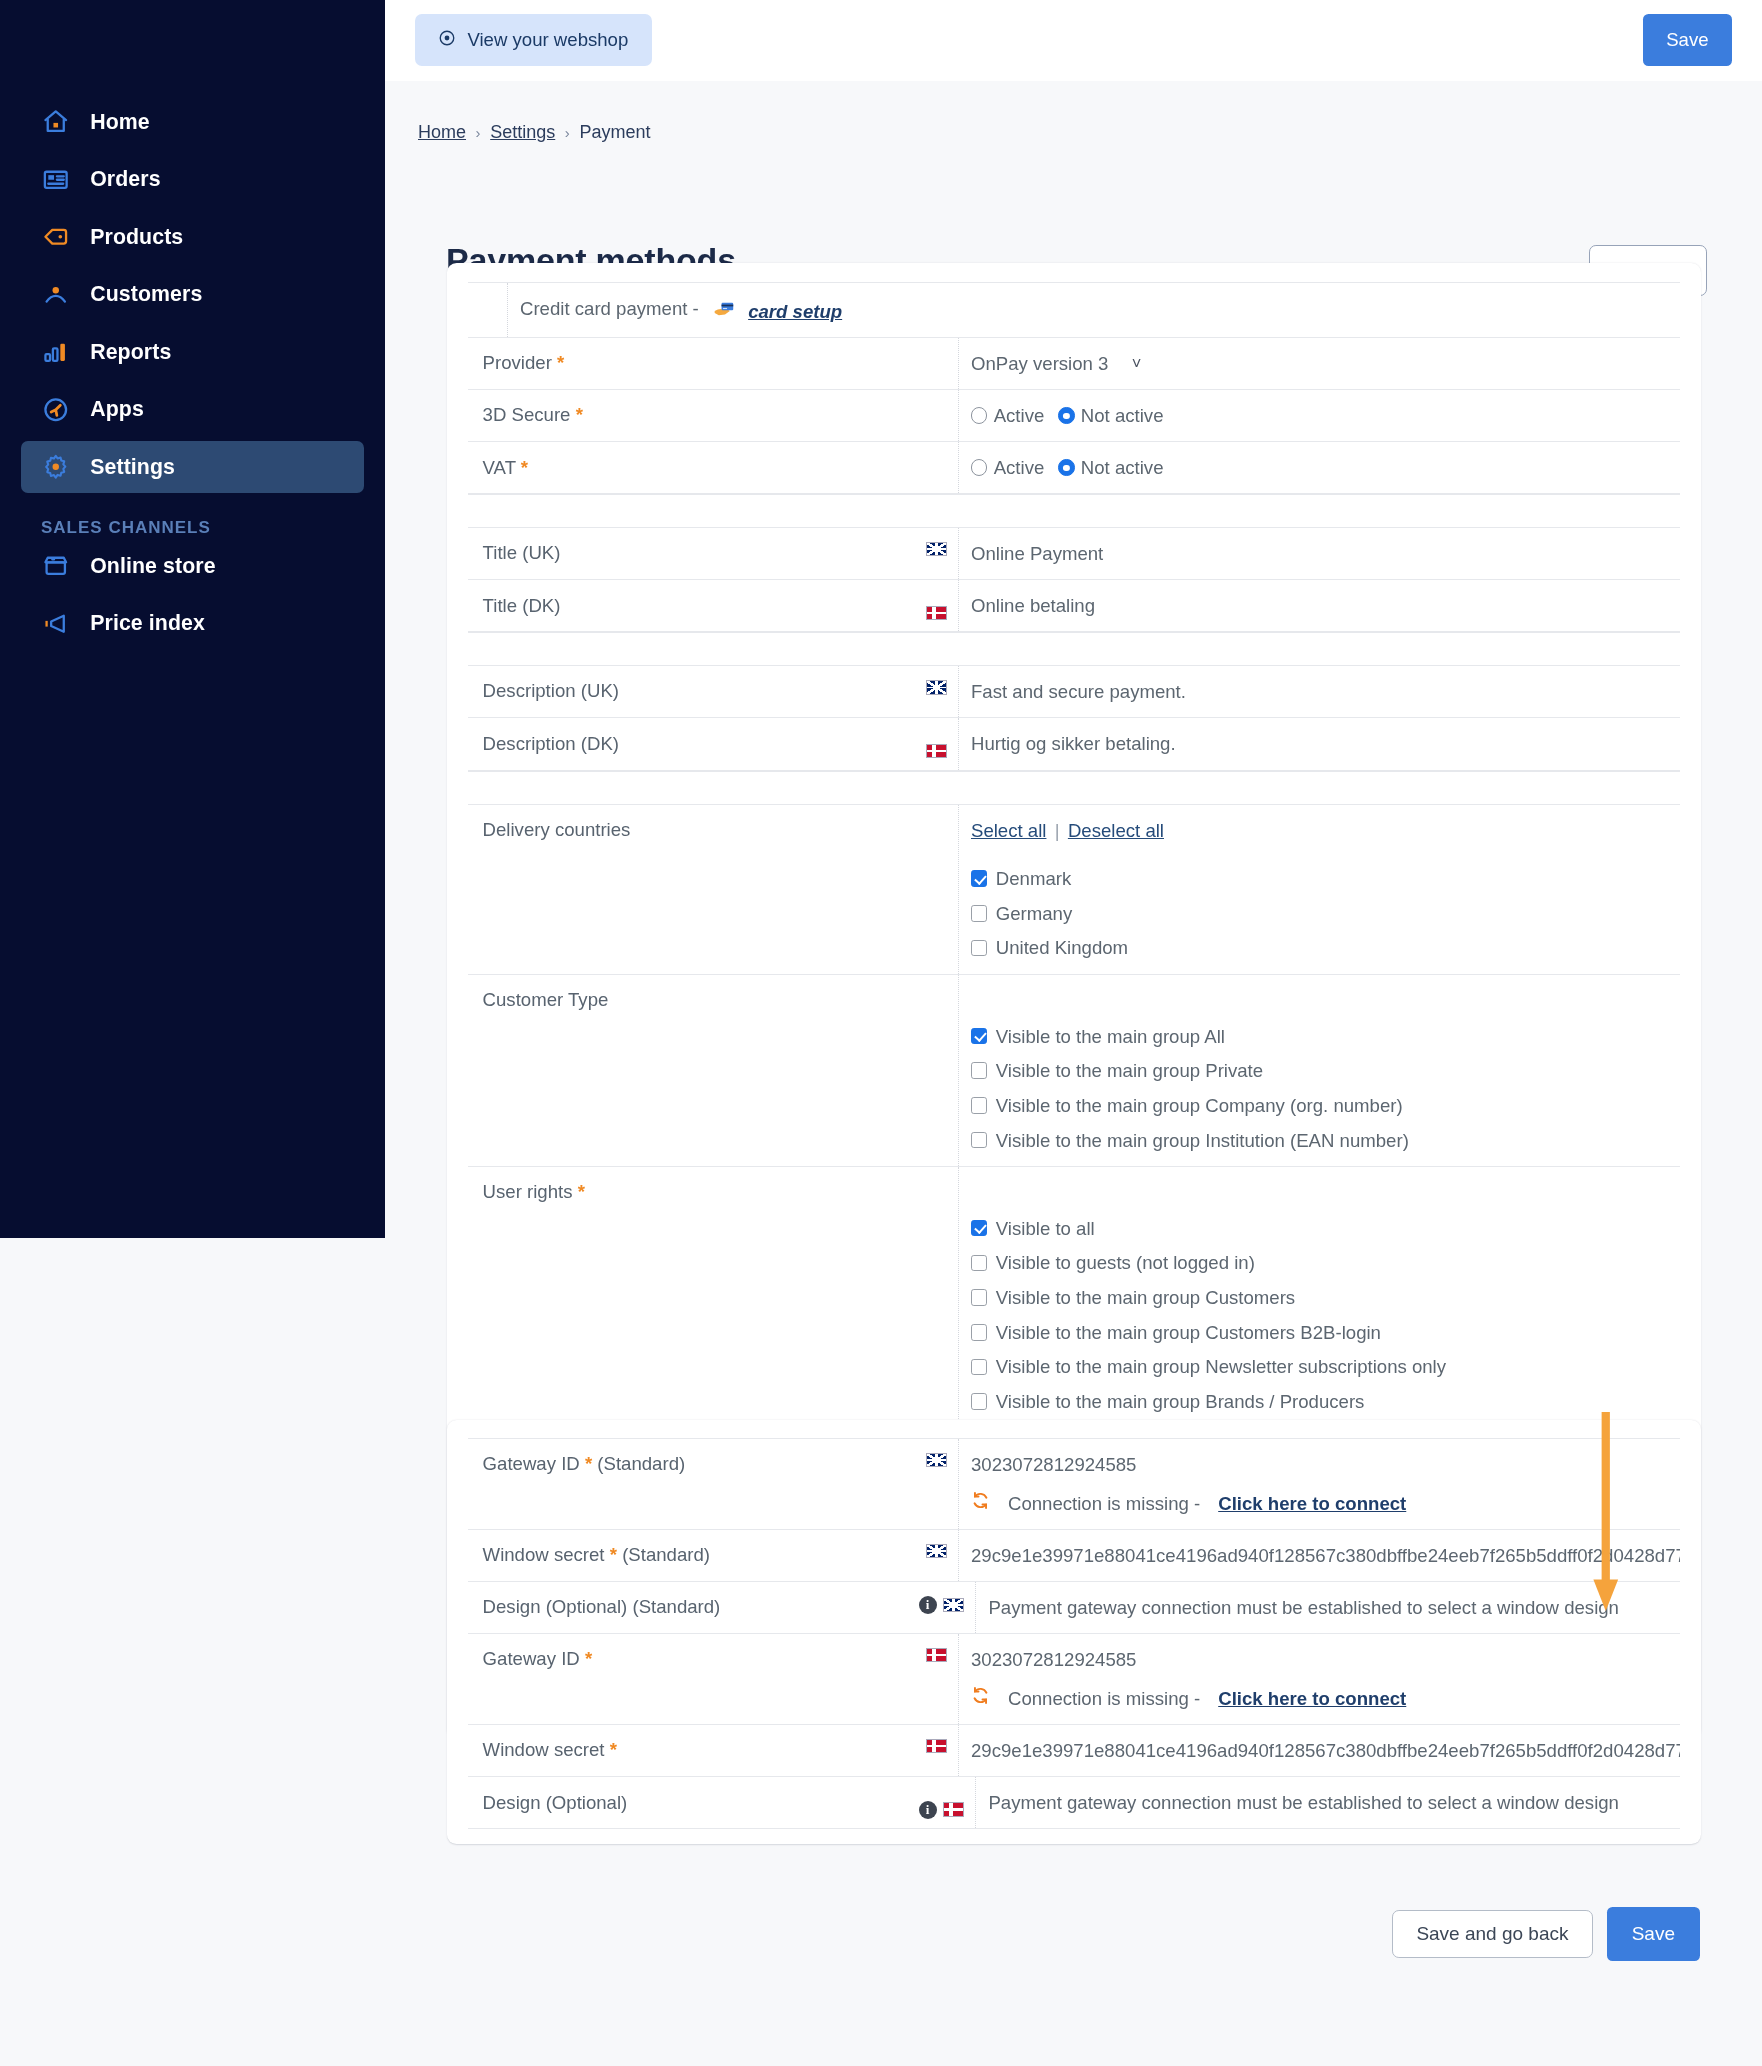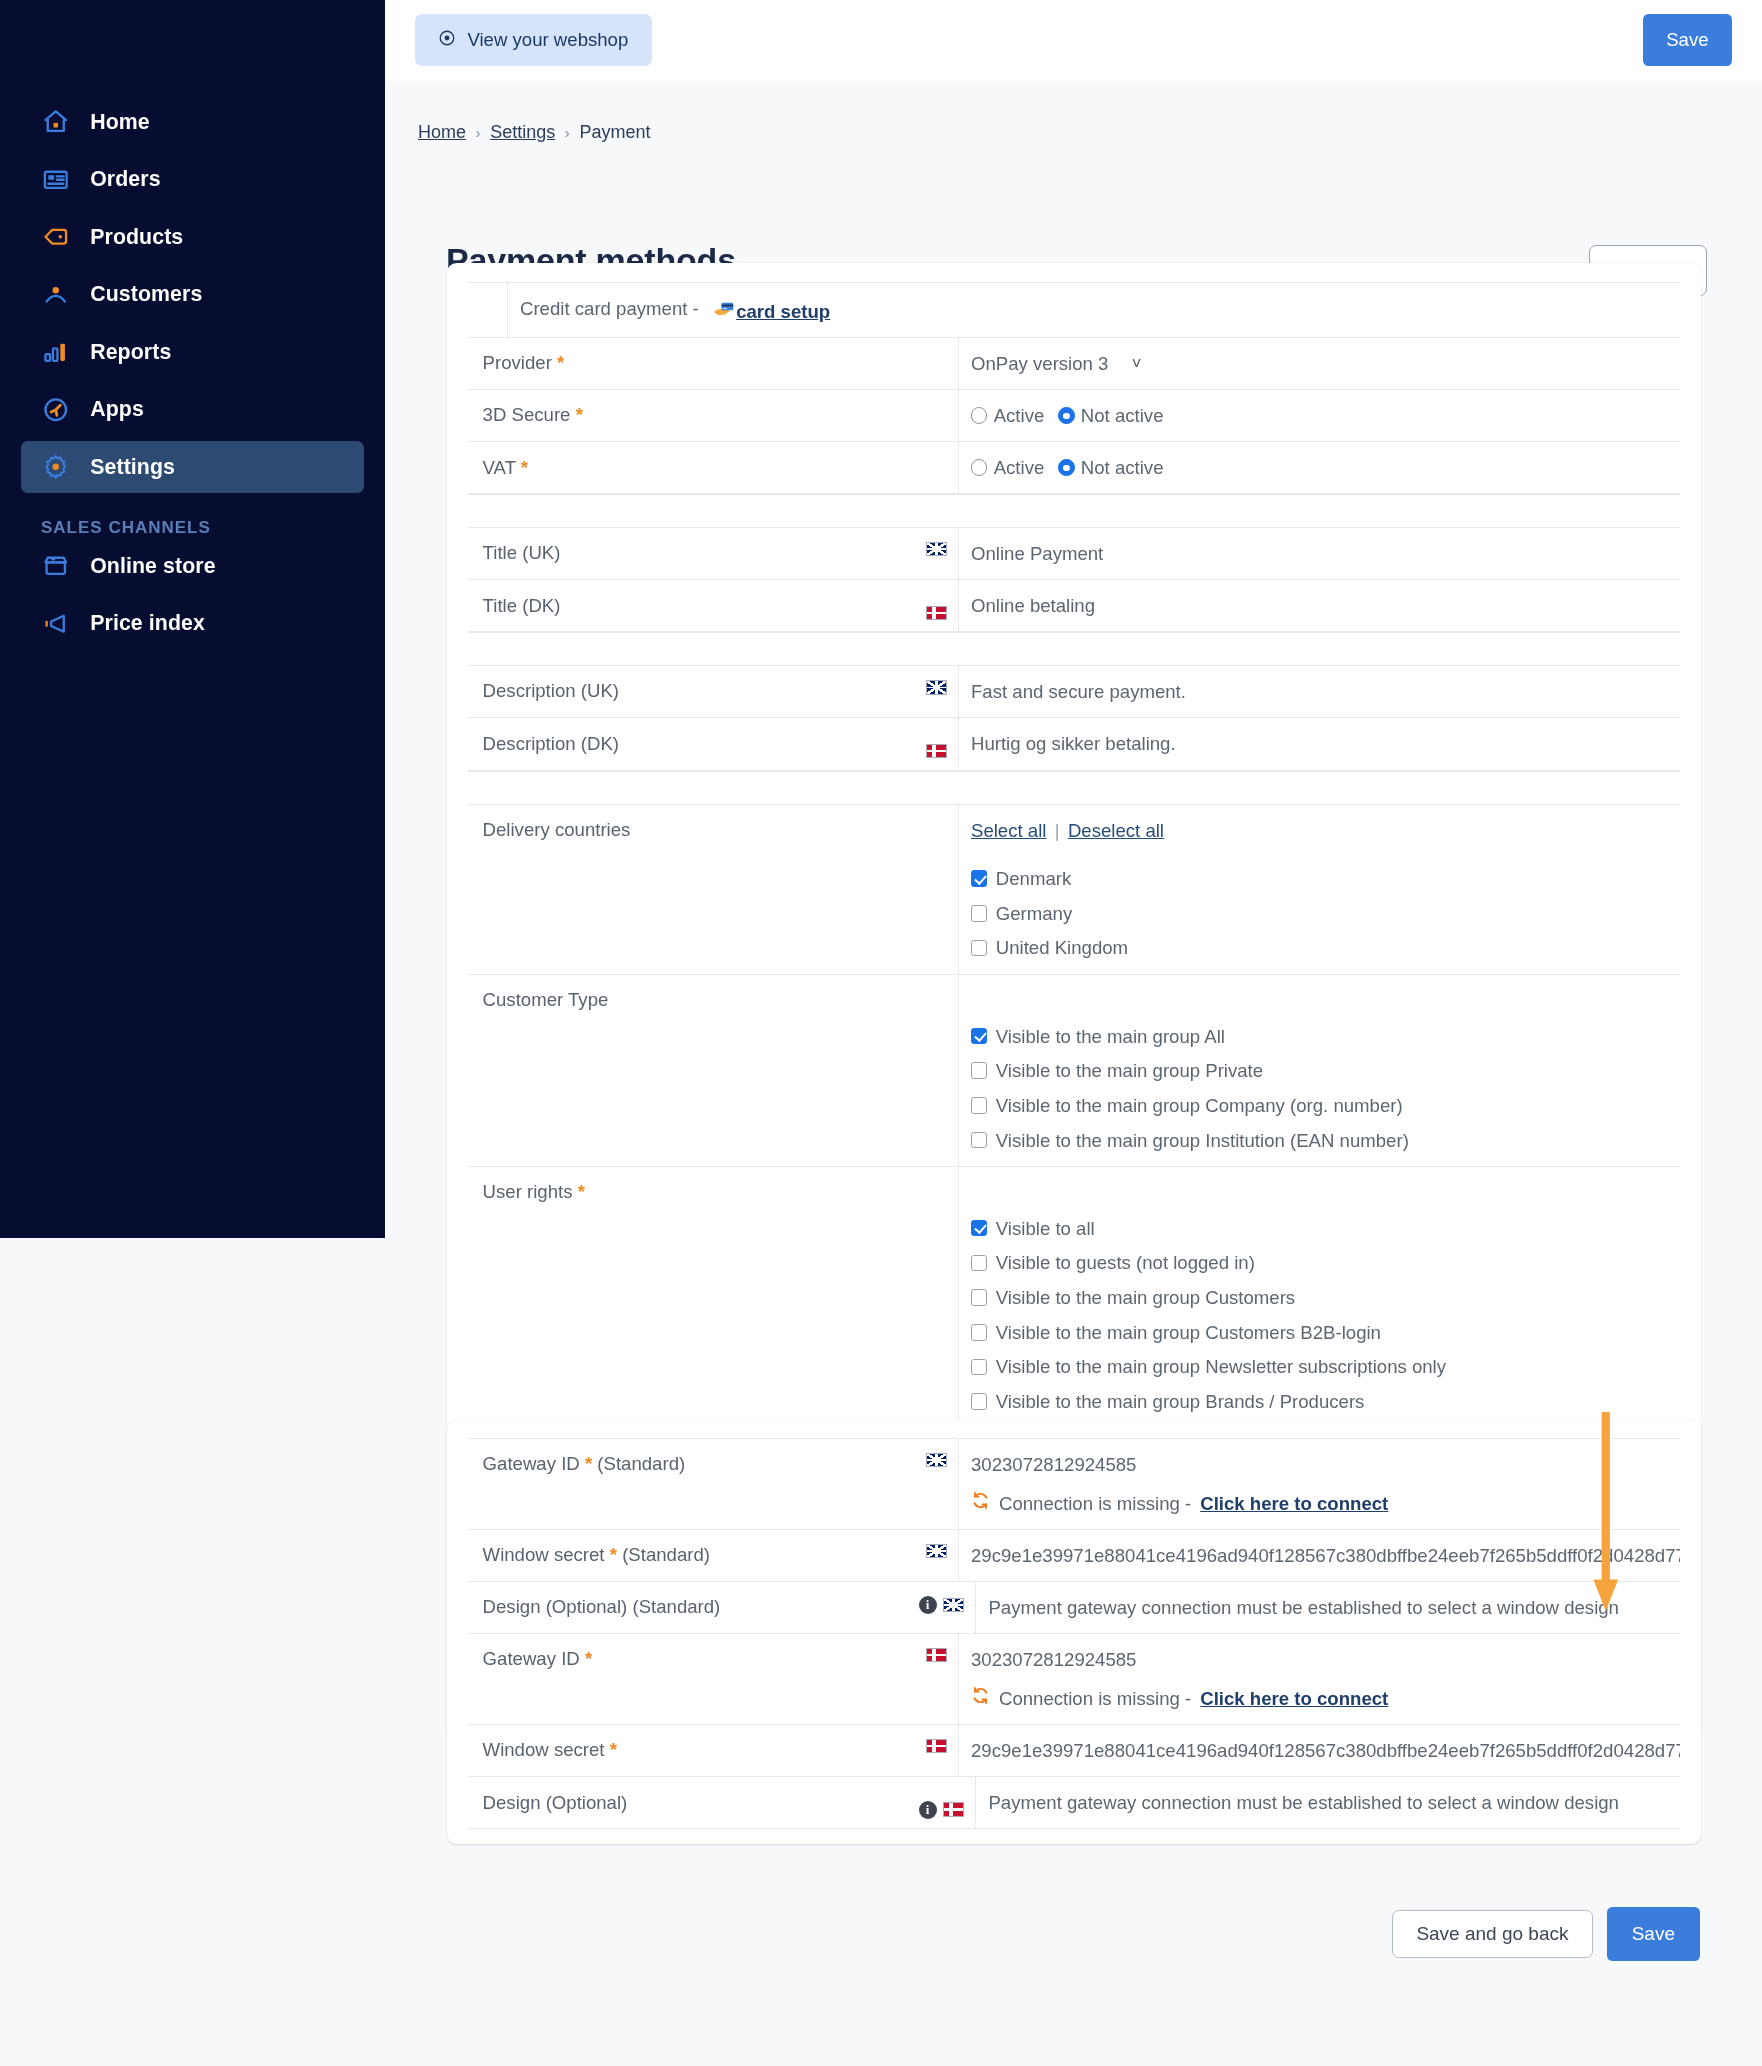--- a/index.html
+++ b/index.html
@@ -240,21 +240,21 @@
   .sel-links { display: flex; align-items: center; gap: 8.3px; }
   .pipe { color: #9aa3ae; }
 
   .select-ctl {
     display: inline-flex; align-items: center; gap: 23.4px;
     cursor: pointer;
   }
   .caret { color: #4a5260; font-size: 16.5px; line-height: 1; }
 
   .conn-line {
-    display: flex; align-items: center; gap: 9px;
+    display: flex; align-items: center; gap: 18px;
     margin-top: 13.8px;
   }
   .info-ico {
     width: 18px; height: 18px; border-radius: 50%;
     background: #3d4450; color: #fff;
     font-size: 13px; font-weight: 700;
     display: flex; align-items: center; justify-content: center;
     flex: 0 0 18px; font-family: "Liberation Serif", serif;
   }
 
@@ -413,21 +413,21 @@
 
   <h1 id="page-title">Payment methods</h1>
   <button id="prev-btn">Previous</button>
 
   <div class="card" id="card-main">
 
     <div class="row">
       <div class="row-flag"></div>
       <div class="row-val">
         <span>Credit card payment -</span>
-        <span style="display:inline-flex;align-items:flex-start;gap:2px;vertical-align:-2.8px;margin-left:9.6px;">
+        <span style="display:inline-flex;align-items:flex-start;gap:14px;vertical-align:-2.8px;margin-left:9.6px;font-style:italic;">
           <span>
             <svg width="20.6" height="18" viewBox="0 0 30 26">
                 <path d="M1 16c3-2 6-3 9-3l4 1 5-1 4 3-7 5-9 1-6-3z" fill="#f5a93f"></path>
                 <rect x="11" y="4" width="17" height="11" rx="1.6" fill="#3b7ddd"></rect>
                 <rect x="11" y="6.6" width="17" height="2.6" fill="#17325e"></rect>
                 <rect x="13" y="11.5" width="6" height="1.6" fill="#cfe0f7"></rect>
               </svg>
           </span>
           <span class="link-strong">card setup</span>
         </span>

